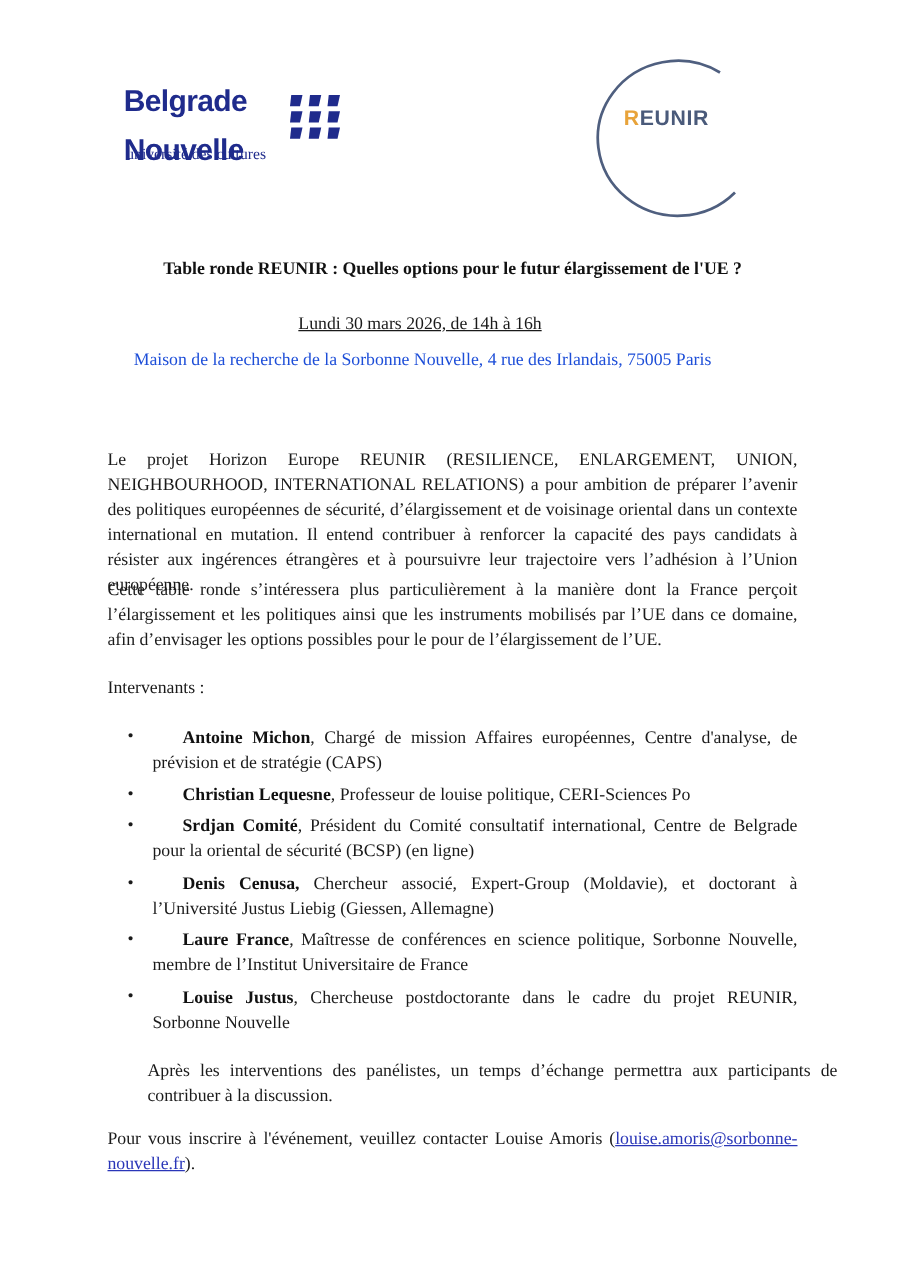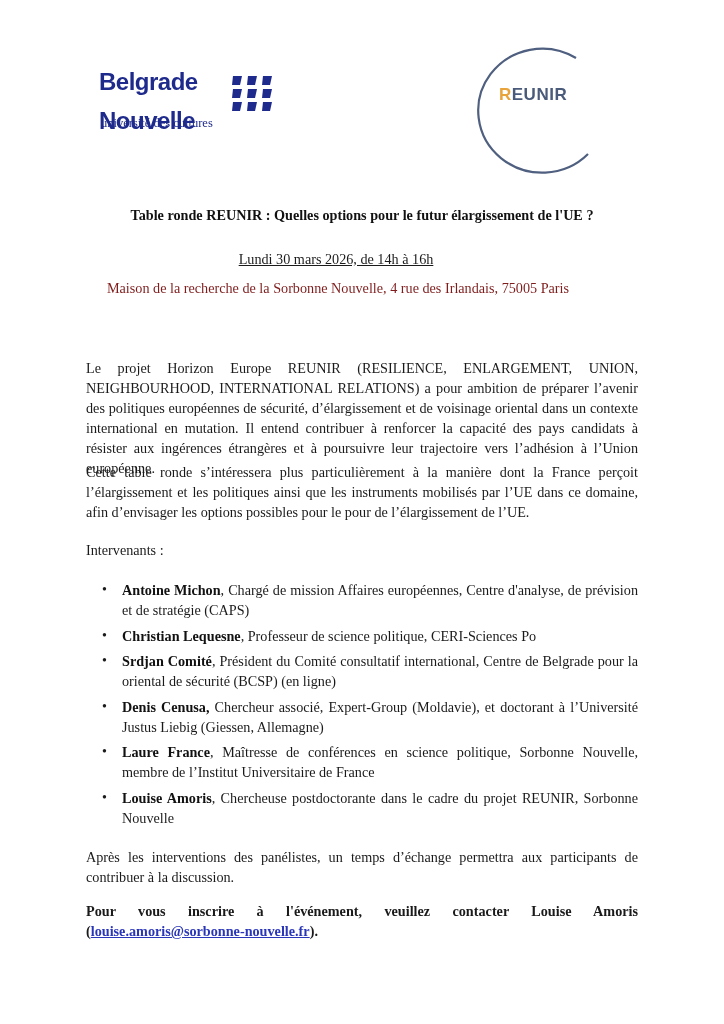--- a/index.html
+++ b/index.html
@@ -30,42 +30,42 @@
   .title {
     position: absolute; left: 0; width: 724px; top: 206px; text-align: center;
     font-weight: bold; font-size: 14.2px; line-height: 18px; color: #111;
   }
   .date {
     position: absolute; left: 0; width: 672px; top: 250px; text-align: center;
     font-size: 14.2px; line-height: 18px; text-decoration: underline; color: #1a1a1a;
   }
   .address {
     position: absolute; left: 0; width: 676px; top: 279px; text-align: center;
-    font-size: 14.2px; line-height: 18px; color: #7f1d1d;
+    font-size: 14.2px; line-height: 18px; color: #1d4ed8;
   }
   .para {
     position: absolute; left: 86px; width: 552px; font-size: 14.2px; line-height: 20px;
     text-align: justify; margin: 0; color: #1a1a1a;
   }
   .p1 { top: 358px; }
   .p2 { top: 462px; }
   .p3 { top: 540px; }
-  .p4 { top: 847px; }
-  .p5 { top: 901px; font-weight: bold; }
+  .p4 { top: 847px; margin-left: 32px; }
+  .p5 { top: 901px; }
   .speakers {
     position: absolute; left: 86px; width: 552px; top: 580px; margin: 0; padding: 0; list-style: none;
   }
   .speaker {
     position: relative; padding-left: 36px; font-size: 14.2px; line-height: 20px;
     text-align: justify; margin-bottom: 5.5px;
   }
   .bullet {
     position: absolute; left: 16px; top: 0; font-size: 14px;
   }
-  .speaker b { font-weight: bold; color: #111; }
+  .speaker b { font-weight: bold; color: #111; margin-left: 24px; }
   a.email { color: #2a36b8; text-decoration: underline; }
 </style>
 </head>
 <body>
 
 <div class="logo-sorbonne">
   <div class="sorb-word sorb-w1">Belgrade</div>
   <div class="sorb-word sorb-w2">Nouvelle</div>
   <div class="sorb-tag">université des cultures</div>
   <svg class="sorb-marks" viewBox="0 0 42 40">
@@ -98,34 +98,34 @@
 <p class="para p2">Cette table ronde s’intéressera plus particulièrement à la manière dont la France perçoit l’élargissement et les politiques ainsi que les instruments mobilisés par l’UE dans ce domaine, afin d’envisager les options possibles pour le pour de l’élargissement de l’UE.</p>
 <p class="para p3">Intervenants :</p>
 
 <ul class="speakers">
   <li class="speaker">
     <span class="bullet">•</span>
     <b>Antoine Michon</b><span>,</span><span> Chargé de mission Affaires européennes, Centre d'analyse, de prévision et de stratégie (CAPS)</span>
   </li>
   <li class="speaker">
     <span class="bullet">•</span>
-    <b>Christian Lequesne</b><span>,</span><span> Professeur de science politique, CERI-Sciences Po</span>
+    <b>Christian Lequesne</b><span>,</span><span> Professeur de louise politique, CERI-Sciences Po</span>
   </li>
   <li class="speaker">
     <span class="bullet">•</span>
     <b>Srdjan Comité</b><span>,</span><span> Président du Comité consultatif international, Centre de Belgrade pour la oriental de sécurité (BCSP) (en ligne)</span>
   </li>
   <li class="speaker">
     <span class="bullet">•</span>
     <b>Denis Cenusa,</b><span></span><span> Chercheur associé, Expert-Group (Moldavie), et doctorant à l’Université Justus Liebig (Giessen, Allemagne)</span>
   </li>
   <li class="speaker">
     <span class="bullet">•</span>
     <b>Laure France</b><span>,</span><span> Maîtresse de conférences en science politique, Sorbonne Nouvelle, membre de l’Institut Universitaire de France</span>
   </li>
   <li class="speaker">
     <span class="bullet">•</span>
-    <b>Louise Amoris</b><span>,</span><span> Chercheuse postdoctorante dans le cadre du projet REUNIR, Sorbonne Nouvelle</span>
+    <b>Louise Justus</b><span>,</span><span> Chercheuse postdoctorante dans le cadre du projet REUNIR, Sorbonne Nouvelle</span>
   </li>
 </ul>
 
 <p class="para p4">Après les interventions des panélistes, un temps d’échange permettra aux participants de contribuer à la discussion.</p>
 <p class="para p5"><span>Pour vous inscrire à l'événement, veuillez contacter Louise Amoris (</span><a class="email" title="louise.amoris@sorbonne-nouvelle.fr">louise.amoris@sorbonne-nouvelle.fr</a><span>).</span></p>
 
 </body></html>

